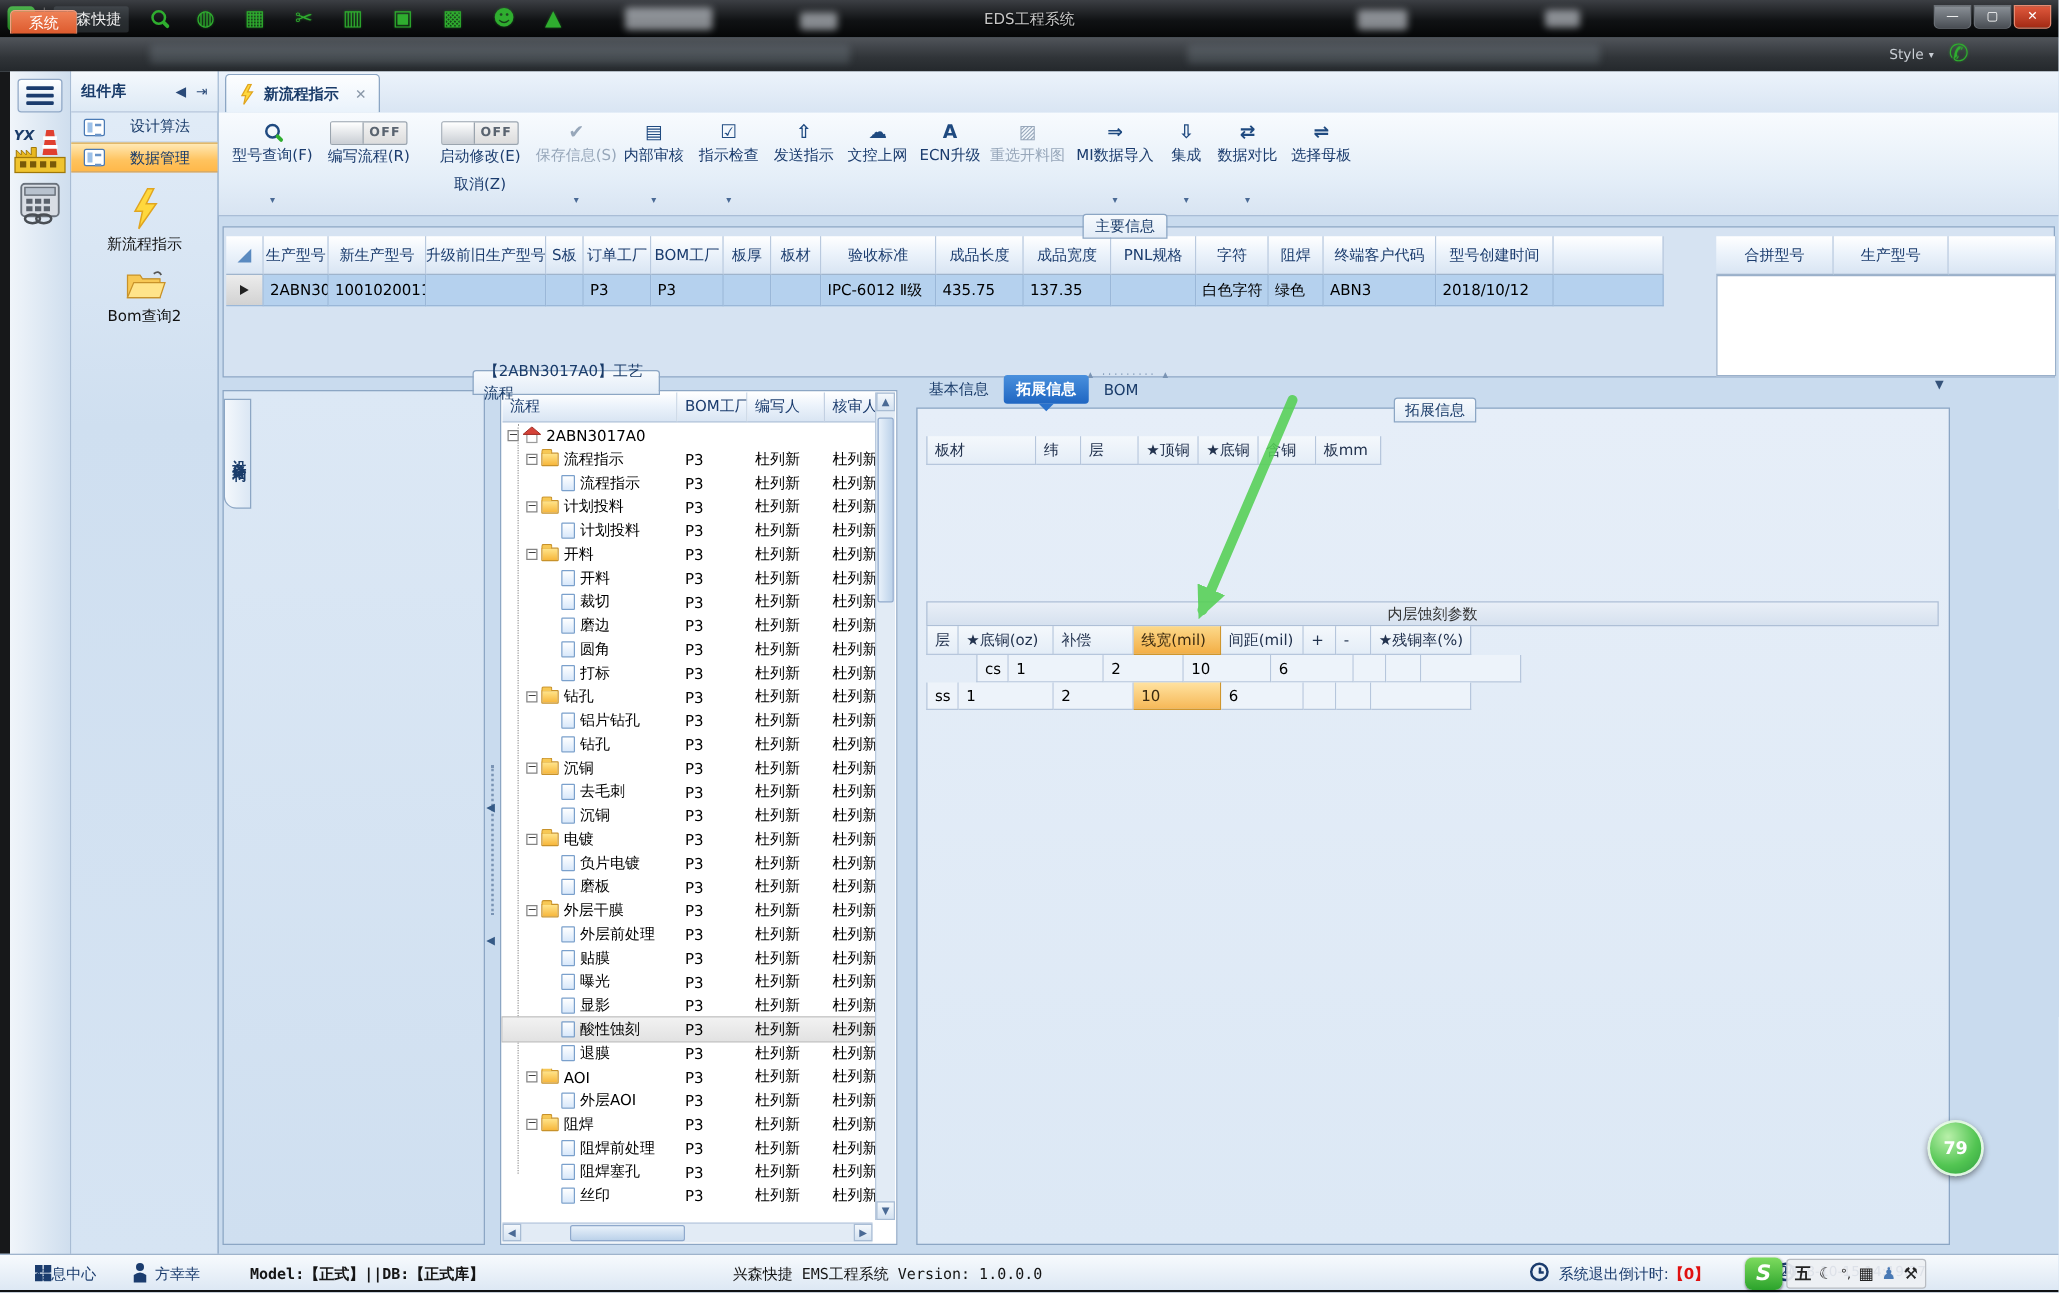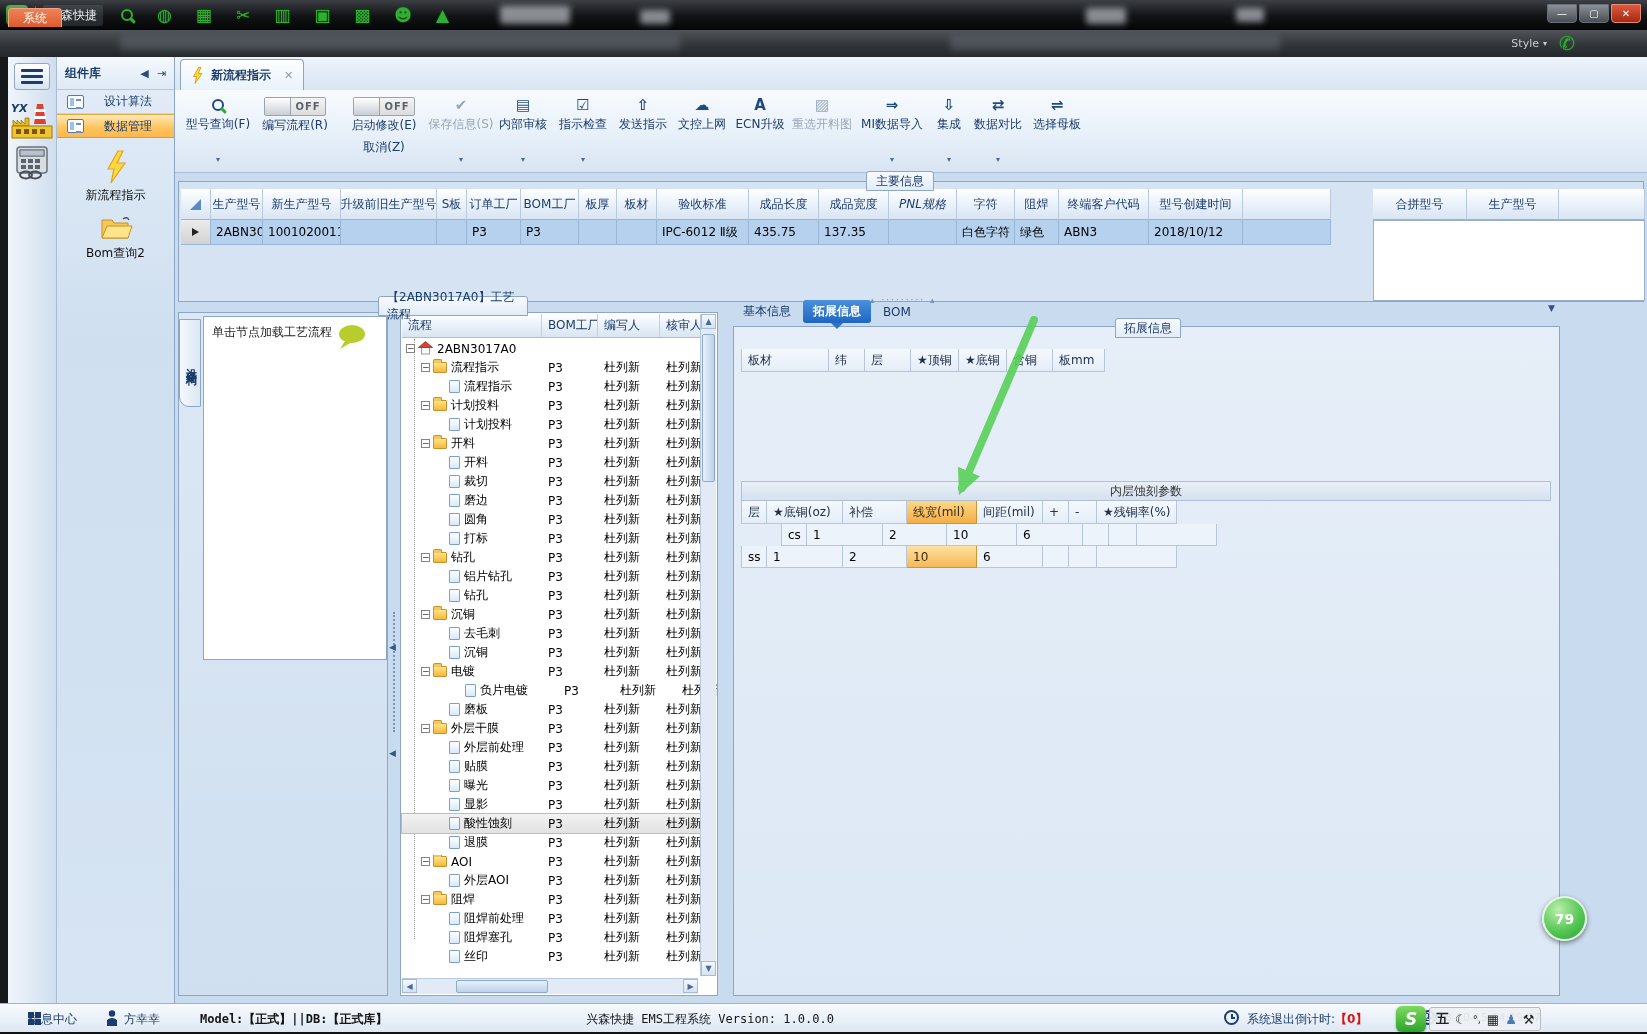--- a/index.html
+++ b/index.html
@@ -208,20 +208,21 @@
         <span class="tb-icon"><span class="glyph-search"></span></span>
         <span class="tb-icon">◍</span>
         <span class="tb-icon">▦</span>
         <span class="tb-icon">✂</span>
         <span class="tb-icon">▥</span>
         <span class="tb-icon">▣</span>
         <span class="tb-icon">▩</span>
         <span class="tb-icon">☻</span>
         <span class="tb-icon">▲</span>
       </div>
+    <div class="win-title">EDS工程系统</div>
     <div class="blob" style="left:500px;top:6px;width:70px;height:18px;"></div>
     <div class="blob" style="left:640px;top:10px;width:30px;height:14px;"></div>
     <div class="blob" style="left:1086px;top:8px;width:40px;height:16px;"></div>
     <div class="blob" style="left:1236px;top:8px;width:28px;height:14px;"></div>
     <div class="win-btns">
       <div class="win-btn">—</div>
       <div class="win-btn">▢</div>
       <div class="win-btn close">✕</div>
     </div>
   </div>
@@ -406,21 +407,21 @@
         <div class="mt-cell" style="width: 78px;">新生产型号</div>
         <div class="mt-cell" style="width: 96px;">升级前旧生产型号</div>
         <div class="mt-cell" style="width: 30px;">S板</div>
         <div class="mt-cell" style="width: 54px;">订单工厂</div>
         <div class="mt-cell" style="width: 58px;">BOM工厂</div>
         <div class="mt-cell" style="width: 38px;">板厚</div>
         <div class="mt-cell" style="width: 40px;">板材</div>
         <div class="mt-cell" style="width: 92px;">验收标准</div>
         <div class="mt-cell" style="width: 70px;">成品长度</div>
         <div class="mt-cell" style="width: 70px;">成品宽度</div>
-        <div class="mt-cell" style="width: 68px; font-style: italic;">PNL规格</div>
+        <div class="mt-cell" style="width: 68px;">PNL规格</div>
         <div class="mt-cell" style="width: 58px;">字符</div>
         <div class="mt-cell" style="width: 44px;">阻焊</div>
         <div class="mt-cell" style="width: 90px;">终端客户代码</div>
         <div class="mt-cell" style="width: 94px;">型号创建时间</div>
         <div class="mt-cell" style="width: 88px;"></div>
       </div>
       <div class="mt-row mt-data">
         <div class="mt-cell mt-ind" style="width: 30px;">
           <span class="tri-right"></span>
         </div>
@@ -449,29 +450,20 @@
         <div class="mt-cell" style="width: 92px;">生产型号</div>
         <div class="mt-cell" style="width: 86px;"></div>
       </div>
     </div>
   <div class="merge-body"></div>
 
   <div class="float-lbl" style="left:378px;top:296px;width:150px;">【2ABN3017A0】工艺流程</div>
 
   <div class="left-panel"></div>
   <div class="device-tab">设备结构</div>
-  <div class="listbox">
-    <div class="hint-row">
-      <span>单击节点加载工艺流程</span>
-      <svg width="30" height="26" viewBox="0 0 30 26" style="flex:none;">
-        <ellipse cx="16" cy="10" rx="13" ry="9" fill="#b8cc2d"></ellipse>
-        <path d="M9 17 L4 25 L16 18 Z" fill="#b8cc2d"></path>
-      </svg>
-    </div>
-  </div>
   <div class="splitter">
     <div class="dots"></div>
     <span class="ar" style="top:330px;">◀</span>
     <span class="ar" style="top:436px;">◀</span>
   </div>
 
   <div class="tree-panel">
     <div class="tree-head" id="tree-head">
         <div class="th-cell" style="width: 140px;">流程</div>
         <div class="th-cell" style="width: 56px;">BOM工厂</div>
@@ -646,21 +638,21 @@
           <div class="tr-c1" style="padding-left: 19px;">
             <span class="expander">−</span>
             <span class="ico-folder"></span>
             <span>电镀</span>
           </div>
           <div class="tr-c" style="width: 56px;">P3</div>
           <div class="tr-c" style="width: 62px;">杜列新</div>
           <div class="tr-c" style="width: 42px;">杜列新</div>
         </div>
         <div class="tr-row">
-          <div class="tr-c1" style="padding-left: 47px; margin-left: 16px;">
+          <div class="tr-c1" style="padding-left: 47px;">
             <span class="ico-file"></span>
             <span>负片电镀</span>
           </div>
           <div class="tr-c" style="width: 56px;">P3</div>
           <div class="tr-c" style="width: 62px;">杜列新</div>
           <div class="tr-c" style="width: 42px;">杜列新</div>
         </div>
         <div class="tr-row">
           <div class="tr-c1" style="padding-left: 47px;">
             <span class="ico-file"></span>

